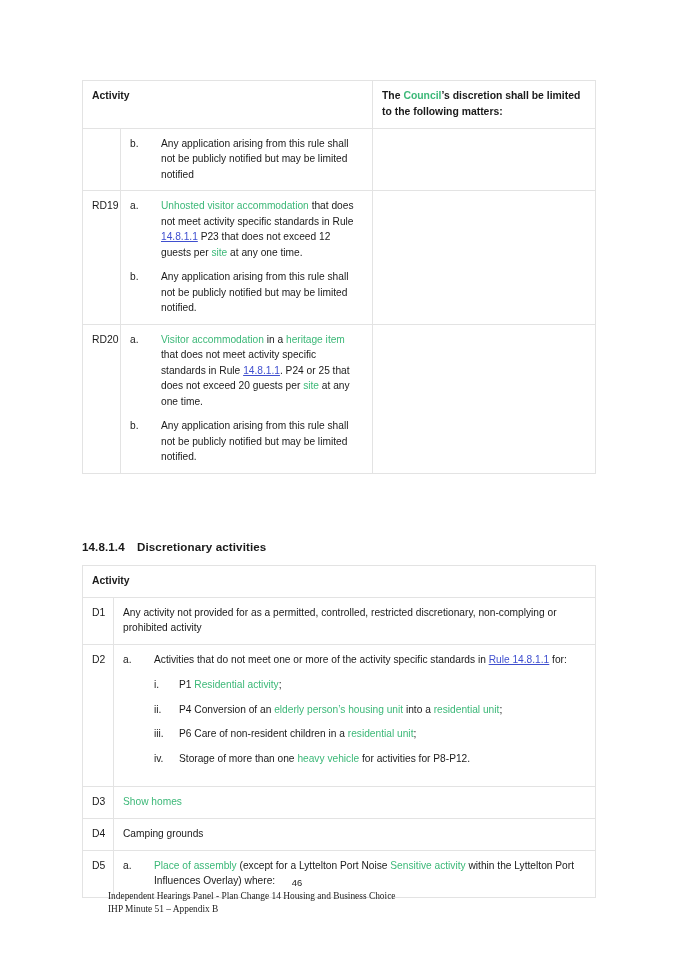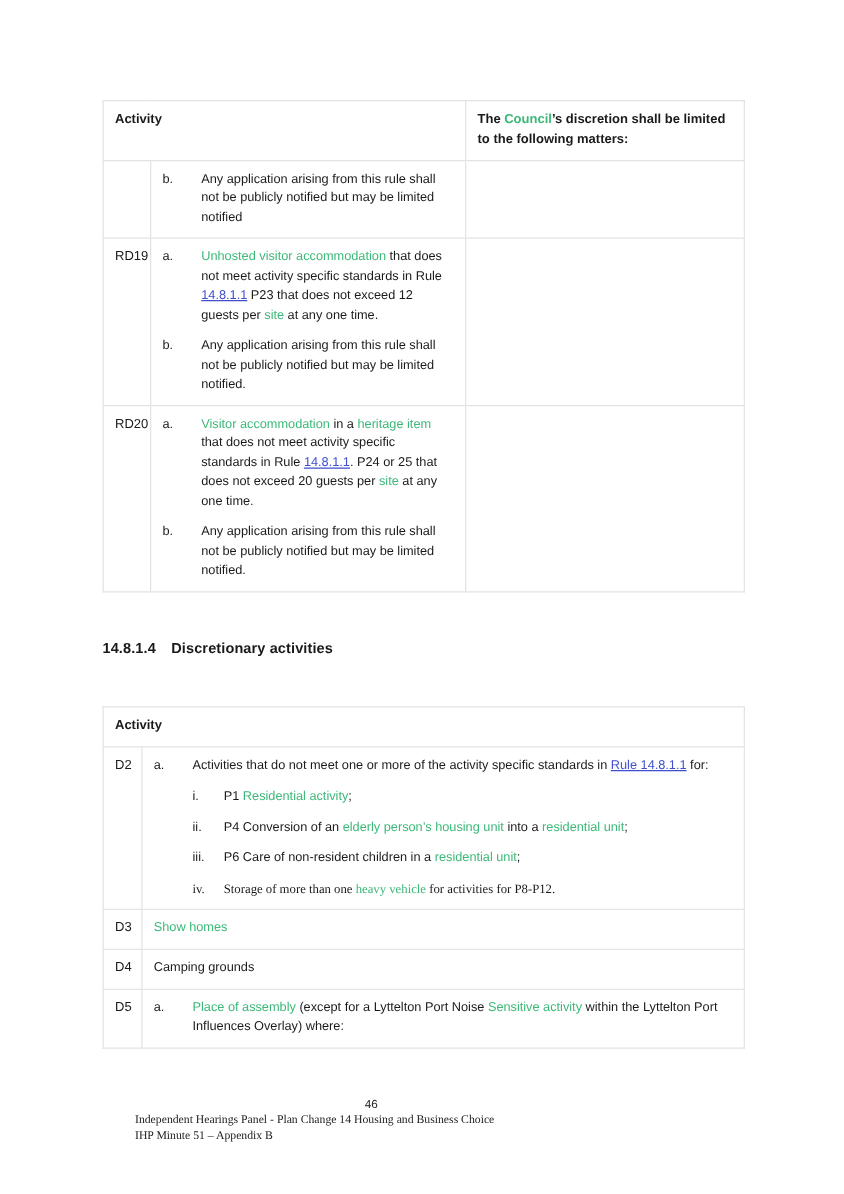--- a/index.html
+++ b/index.html
@@ -79,21 +79,21 @@
     width: 24px;
   }
   ul.roman {
     margin-top: 10px;
   }
   ul.roman > li {
     position: relative;
     padding-left: 25px;
     margin-bottom: 9px;
   }
-  ul.roman > li:last-child { margin-bottom: 0; font-family: Liberation Serif, serif; }
+  ul.roman > li:last-child { margin-bottom: 12px; }
   ul.roman > li > .mk {
     position: absolute;
     left: 0;
     top: 0;
     width: 21px;
     text-align: left;
   }
   .sub-indent { padding-left: 16px; }
 
   
@@ -102,21 +102,21 @@
 
   
   #section-heading {
     position: absolute;
     left: 82px;
     top: 512px;
     font-size: 11.6px;
     font-weight: bold;
     letter-spacing: 0.1px;
   }
-  #section-heading .num { display: inline-block; width: 55px; }
+  #section-heading .num { display: inline-block; width: 55px; margin-top: 28px; }
 
   #section-intro {
     position: absolute;
     left: 82px;
     top: 534px;
     font-size: 10.2px;
   }
   #section-intro .mk { display: inline-block; width: 24px; }
 
   
@@ -213,20 +213,24 @@
   <table class="doc-table" id="table-d">
     <colgroup>
       <col class="c1">
         <col class="c2">
     </colgroup>
     <tbody>
       <tr>
         <td class="hdr" colspan="2">Activity</td>
       </tr>
 
+      <tr>
+        <td class="col-code">D1</td>
+        <td>Any activity not provided for as a permitted, controlled, restricted discretionary, non-complying or prohibited activity</td>
+      </tr>
 
       <tr>
         <td class="col-code">D2</td>
         <td>
           <ul class="alpha">
             <li>
               <span class="mk">a.</span>
               <span><span>Activities that do not meet one or more of the activity specific standards in </span><span class="blu">Rule 14.8.1.1</span><span> for:</span></span>
               <ul class="roman sub-indent">
                 <li>

